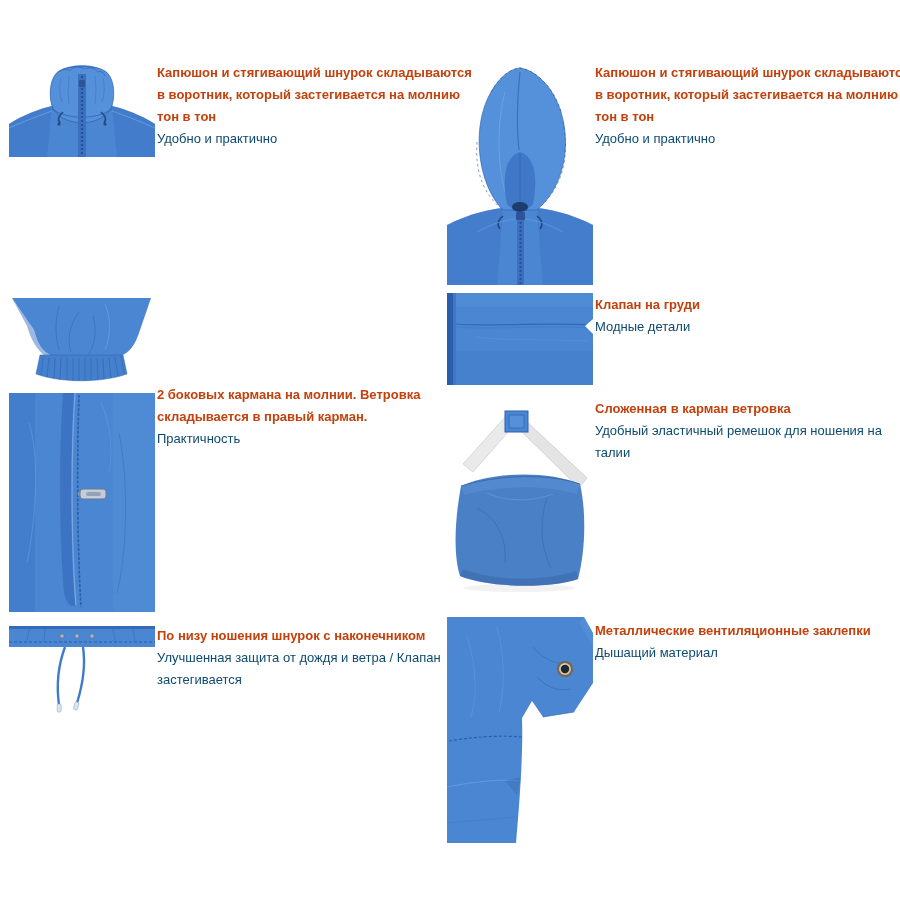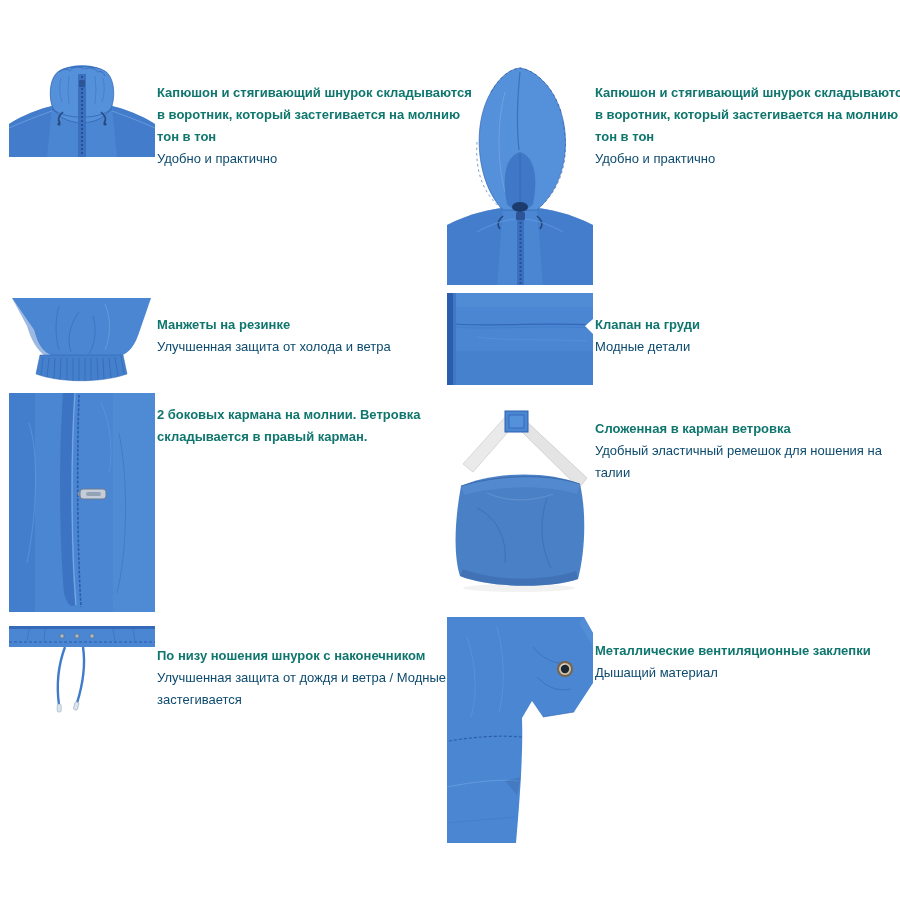--- a/index.html
+++ b/index.html
@@ -1,21 +1,21 @@
 <!DOCTYPE html>
 <html><head>
 <meta charset="utf-8">
 <style>
   html,body{margin:0;padding:0;background:#ffffff;}
   .canvas{position:relative;width:900px;height:900px;background:#ffffff;overflow:hidden;
           font-family:"Liberation Sans", sans-serif;}
   .img{position:absolute;}
   .img svg{display:block;width:100%;height:100%;}
   .txt{position:absolute;color:#3f3f3f;font-size:13px;line-height:22px;}
-  .txt .t{font-weight:700;white-space:pre;color:#0f766e;margin-top:20px;}
+  .txt .t{font-weight:700;white-space:pre;color:#c2410c;}
   .txt .d{white-space:pre;color:#0c4a6e;}
 </style>
 </head>
 <body>
 
 <div class="canvas">
 
   <div class="img" style="left:9px;top:60px;width:146px;height:97px">
     <svg viewBox="0 0 146 97">
       <path d="M0,97 L0,64 C14,55 30,49 43,46 L47,40 C44,24 48,13 55,9 C62,4 84,4 91,9 C98,13 102,24 99,40 L103,46 C116,49 132,55 146,64 L146,97 Z" fill="#4a86d2"></path>
@@ -72,24 +72,20 @@
   <div class="img" style="left:9px;top:292px;width:146px;height:90px">
     <svg viewBox="0 0 146 90">
       <path d="M3,6 L142,6 L131,38 C126,54 120,61 111,64 L44,64 C35,61 29,54 25,38 Z" fill="#4a86d2"></path>
       <path d="M3,6 L25,38 C29,54 35,61 44,64 L36,64 C28,58 22,48 18,34 Z" fill="#3c74c4" opacity="0.5"></path>
       <path d="M70,20 C60,34 58,48 62,60 M84,24 C88,38 86,52 80,62 M50,14 C46,28 46,44 50,58" stroke="#2e60ae" stroke-width="1" fill="none" opacity="0.45"></path>
       <path d="M96,12 C102,26 102,44 96,58" stroke="#6ea3e2" stroke-width="1" fill="none" opacity="0.7"></path>
       <path d="M31,63 L114,63 L118,82 C92,91 52,91 27,82 Z" fill="#4580cc" stroke="#2e60ae" stroke-width="0.5"></path>
       <path d="M34,65 L32,83 M40,66 L38,85 M46,66 L45,87 M52,66 L51,88 M58,66 L58,88 M64,66 L64,89 M70,66 L70,89 M76,66 L76,89 M82,66 L82,88 M88,66 L89,88 M94,66 L95,87 M100,66 L102,86 M106,65 L109,84 M112,64 L115,82" stroke="#2e60ae" stroke-width="1" opacity="0.55"></path>
     </svg>
   </div>
-  <div class="txt" style="left:157px;top:294px;width:312px">
-    <div class="t">Манжеты на резинке</div>
-    <div class="d">Улучшенная защита от холода и ветра</div>
-  </div>
 
   <div class="img" style="left:447px;top:293px;width:146px;height:92px">
     <svg viewBox="0 0 146 92">
       <rect width="146" height="92" fill="#4a86d2"></rect>
       <rect x="9" width="137" height="14" fill="#5b94da" opacity="0.4"></rect>
       <rect x="9" y="58" width="137" height="34" fill="#4079c8" opacity="0.35"></rect>
       <rect width="6" height="92" fill="#2b5dad"></rect>
       <rect x="6" width="3" height="92" fill="#3a70bf" opacity="0.6"></rect>
       <path d="M9,31 C40,34 90,29 146,32" stroke="#3368b8" stroke-width="1.2" fill="none"></path>
       <path d="M9,34 C40,37 90,32 146,35" stroke="#3d76c6" stroke-width="0.8" fill="none" opacity="0.7"></path>
@@ -116,20 +112,21 @@
       <g>
         <circle cx="71" cy="101" r="2.4" fill="#8594a8"></circle>
         <rect x="71" y="96" width="26" height="10" rx="3" fill="#c3ccd8" stroke="#6b7b90" stroke-width="1"></rect>
         <rect x="77" y="99" width="15" height="4" rx="2" fill="#94a3b4"></rect>
       </g>
     </svg>
   </div>
   <div class="txt" style="left:157px;top:384px;width:312px">
     <div class="t">2 боковых кармана на молнии. Ветровка
 складывается в правый карман.</div>
+    <div class="d">Практичность</div>
   </div>
 
   <div class="img" style="left:447px;top:398px;width:146px;height:196px">
     <svg viewBox="0 0 146 196">
       <ellipse cx="72" cy="190" rx="56" ry="4" fill="#000000" opacity="0.05"></ellipse>
       <polygon points="16,66 60,17 68,26 26,74" fill="#eaeaea" stroke="#cfcfcf" stroke-width="0.8"></polygon>
       <polygon points="78,22 140,80 132,90 72,31" fill="#e4e4e4" stroke="#cbcbcb" stroke-width="0.8"></polygon>
       <rect x="58" y="13" width="23" height="21" fill="#4a86d2" stroke="#2e60ae" stroke-width="1"></rect>
       <rect x="62" y="17" width="15" height="13" fill="#5590da" stroke="#2e60ae" stroke-width="0.7"></rect>
       <path d="M14,88 C8,120 6,156 13,178 C45,191 108,190 131,181 C139,150 139,112 133,86 C100,72 44,74 14,88 Z" fill="#4a80c6"></path>
@@ -156,21 +153,21 @@
       <circle cx="68" cy="13" r="2.2" fill="#aab8c8" stroke="#5c6e84" stroke-width="0.8"></circle>
       <circle cx="83" cy="13" r="2.2" fill="#aab8c8" stroke="#5c6e84" stroke-width="0.8"></circle>
       <path d="M56,24 C50,40 47,60 50,82" stroke="#3f7bca" stroke-width="2.4" fill="none"></path>
       <path d="M74,24 C77,44 73,64 68,80" stroke="#3f7bca" stroke-width="2.4" fill="none"></path>
       <rect x="48.2" y="81" width="4" height="8" rx="1.5" fill="#dce4ee" stroke="#9aabc0" stroke-width="0.6"></rect>
       <rect x="65.2" y="79" width="4" height="8" rx="1.5" fill="#dce4ee" stroke="#9aabc0" stroke-width="0.6" transform="rotate(14 67 83)"></rect>
     </svg>
   </div>
   <div class="txt" style="left:157px;top:625px;width:312px">
     <div class="t">По низу ношения шнурок с наконечником</div>
-    <div class="d">Улучшенная защита от дождя и ветра / Модные
+    <div class="d">Улучшенная защита от дождя и ветра / Клапан
 застегивается</div>
   </div>
 
   <div class="img" style="left:447px;top:617px;width:146px;height:226px">
     <svg viewBox="0 0 146 226">
       <path d="M0,0 L137,0 L146,16 L146,66 L127,95 L96,100 L85,84 L75,101 C76,130 74,170 69,226 L0,226 Z" fill="#4a86d2"></path>
       <path d="M137,0 L146,16 L146,30 L132,6 Z" fill="#5b94da" opacity="0.5"></path>
       <path d="M90,60 C100,70 110,75 124,72 M86,30 C96,42 108,48 122,46" stroke="#2e60ae" stroke-width="1" fill="none" opacity="0.45"></path>
       <path d="M20,20 C30,50 30,80 24,100 M50,10 C58,40 58,70 52,96" stroke="#6ea3e2" stroke-width="1" fill="none" opacity="0.4"></path>
       <path d="M96,100 L127,95" stroke="#2e60ae" stroke-width="1" opacity="0.6"></path>

